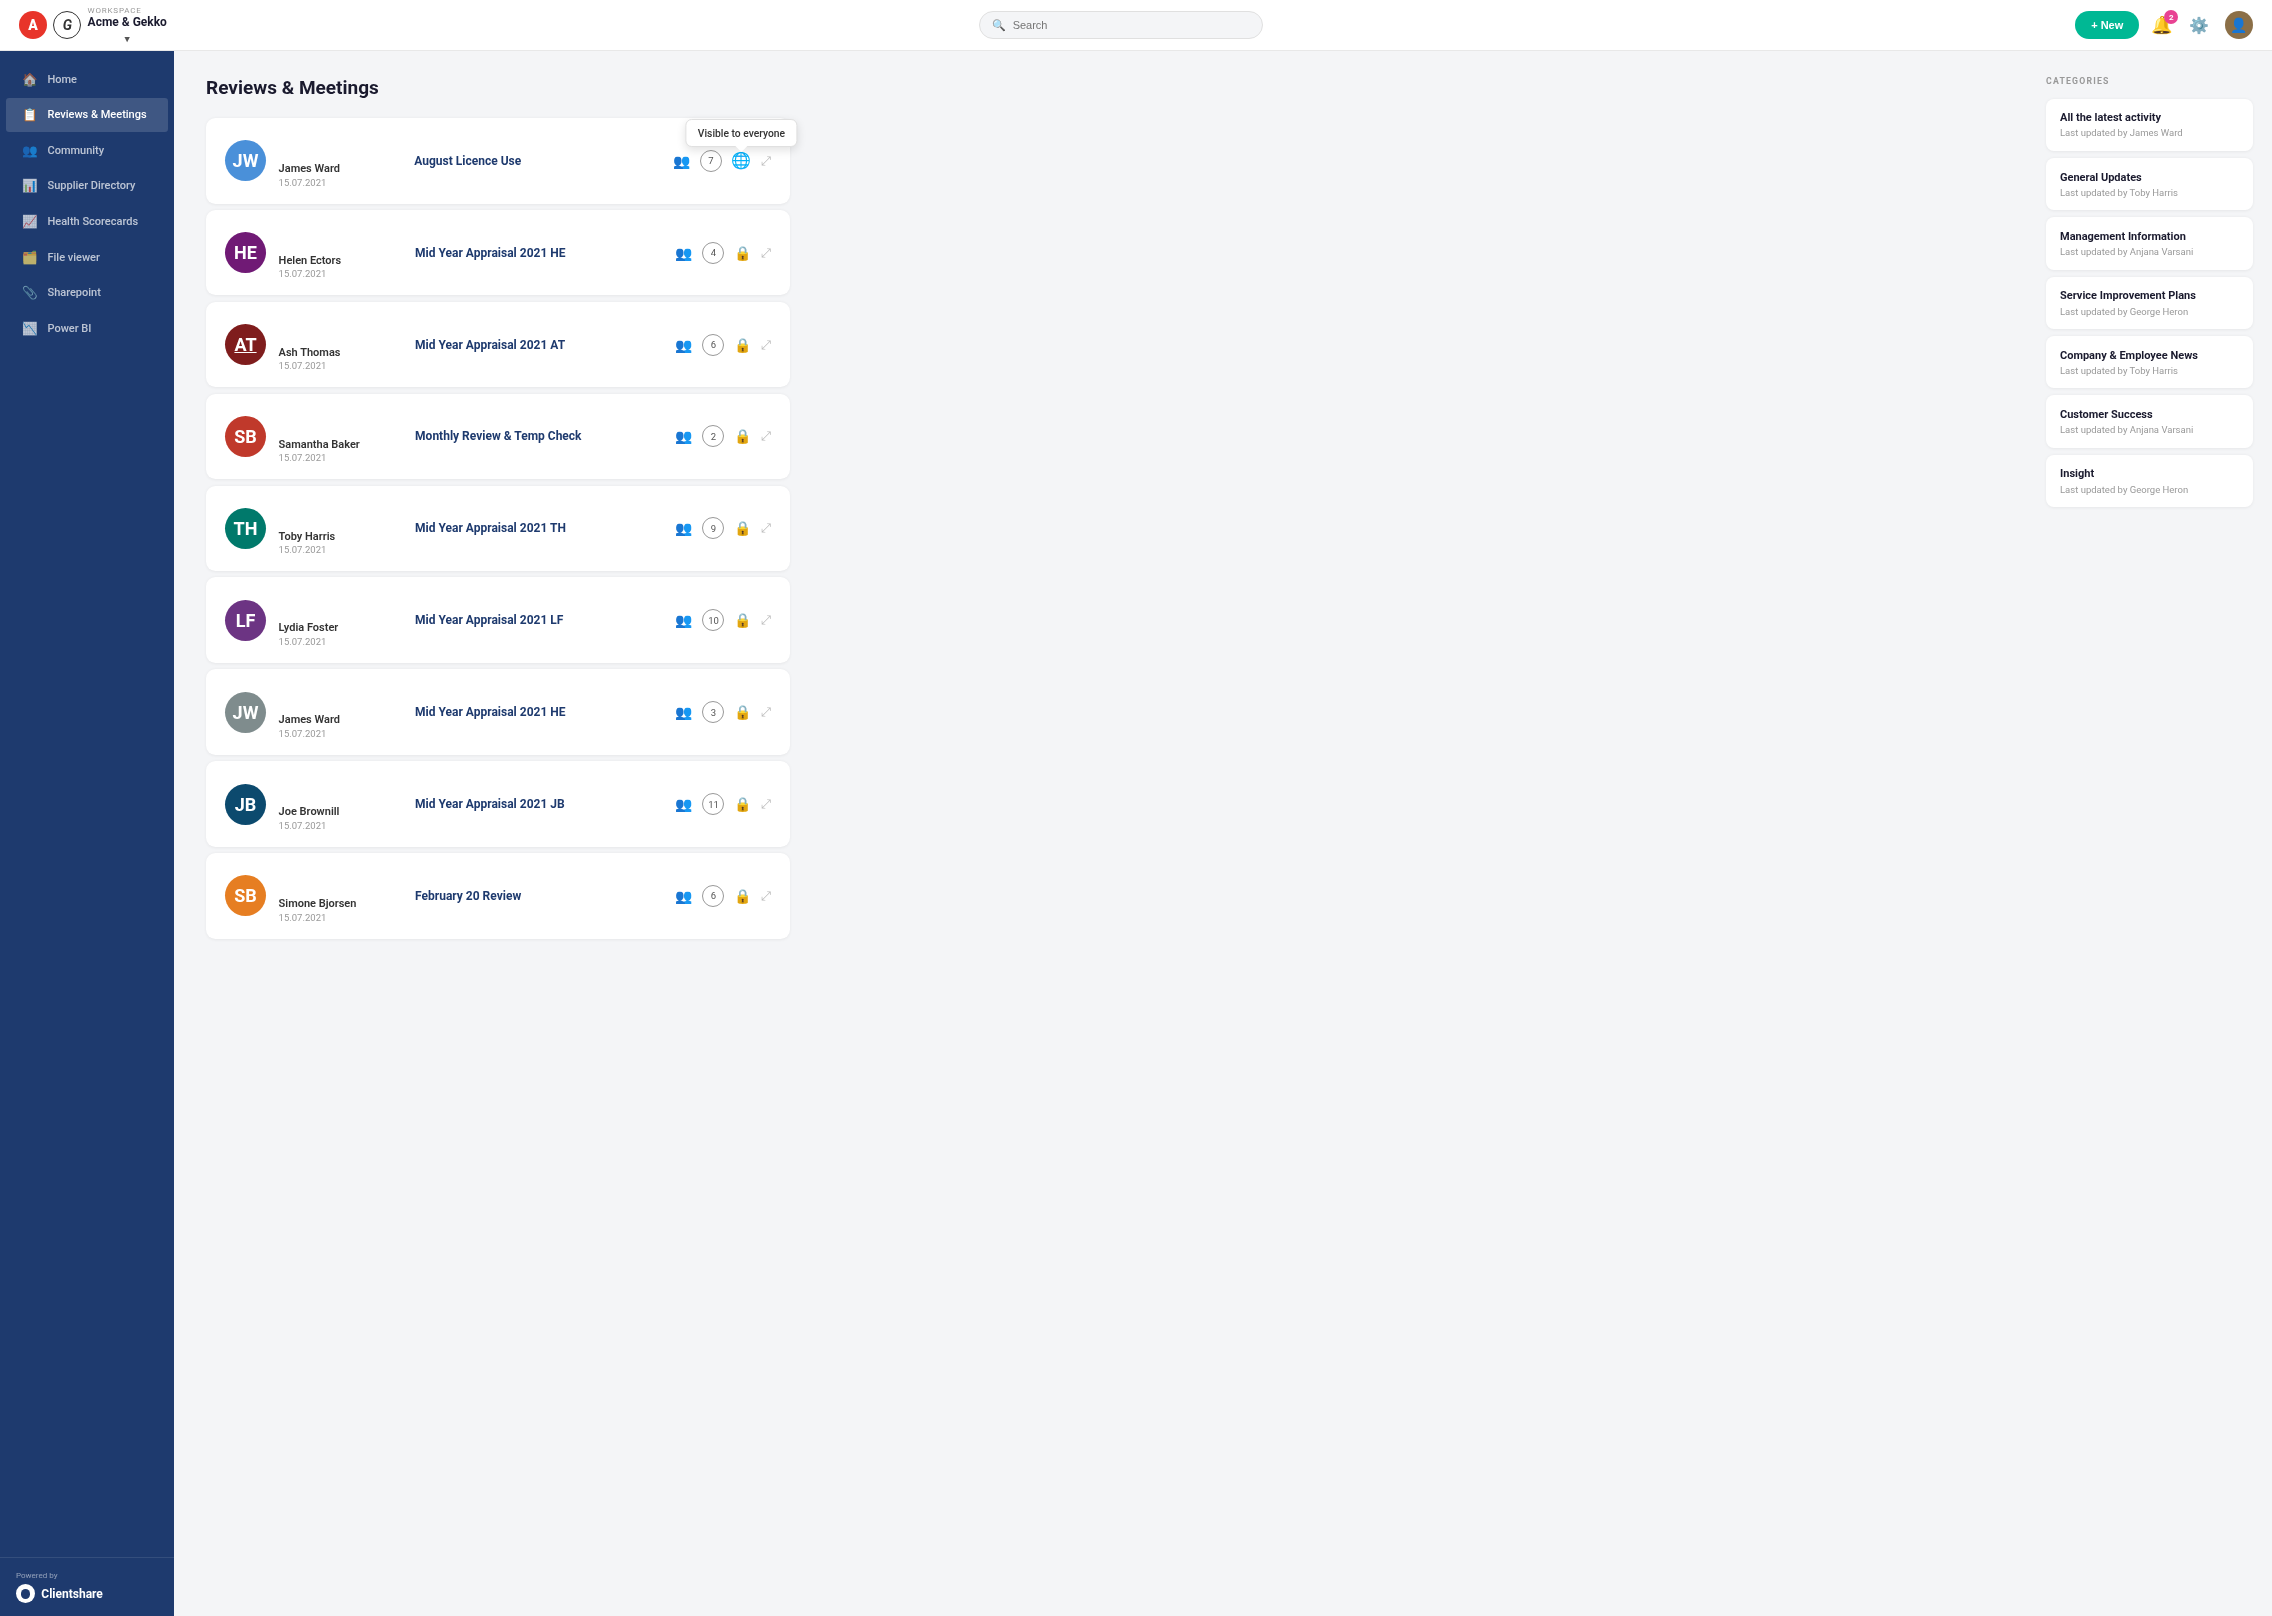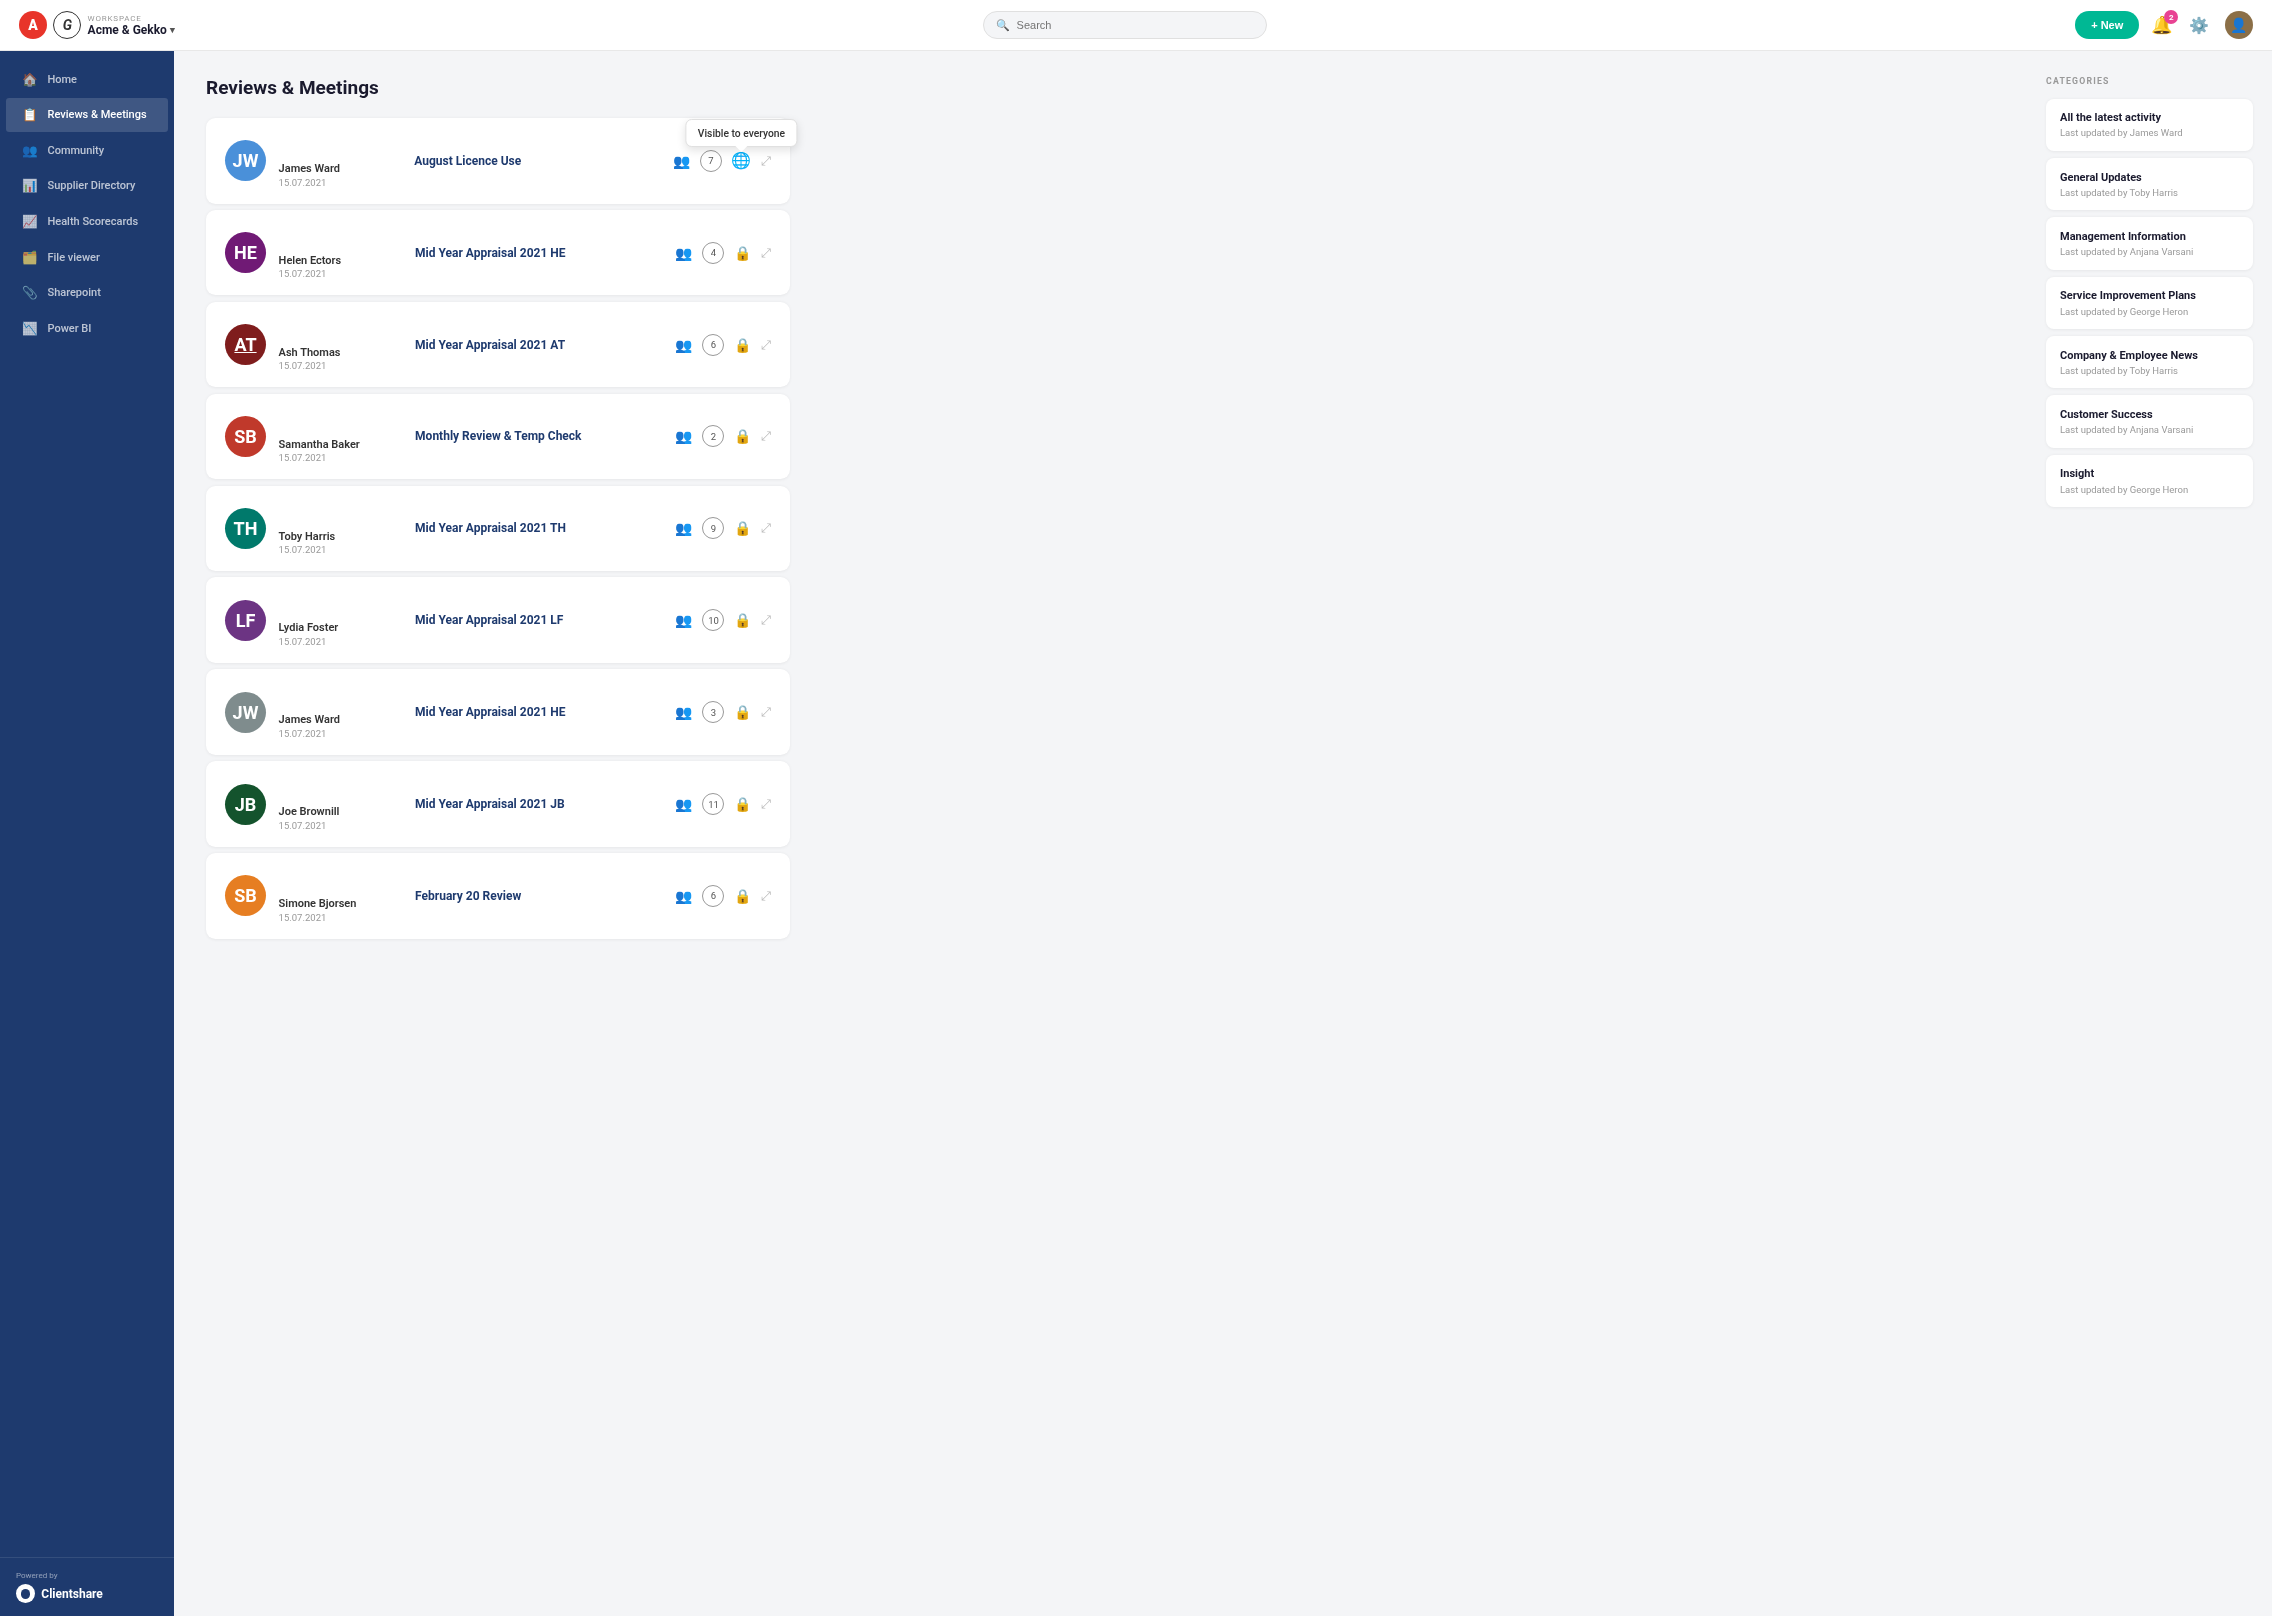--- a/index.html
+++ b/index.html
@@ -34,21 +34,21 @@
       display: flex; align-items: center; justify-content: center; font-style: italic;
     }
     .workspace-label {
       display: flex; flex-direction: column;
     }
     .workspace-text {
       font-size: 8px; color: #999; text-transform: uppercase; letter-spacing: 0.8px;
     }
     .workspace-name {
       font-size: 12px; font-weight: 700; color: #1a1a2e;
-      display: flex; align-items: center; gap: 3.2px;
+      display: flex; align-items: center; gap: 3.2px; flex-direction: column;
     }
     .chevron-down { font-size: 9.5px; color: #555; }
 
     .topnav-search {
       flex: 1;
       display: flex;
       justify-content: center;
     }
     .search-box {
       display: flex; align-items: center; gap: 6.3px;
@@ -221,21 +221,21 @@
     }
 
     
     .av-blue { background: #4a90d9; }
     .av-dark { background: #701a75; }
     .av-brown { background: #7f1d1d; text-decoration: underline; }
     .av-red { background: #c0392b; }
     .av-teal { background: #00796b; }
     .av-purple { background: #6c3483; }
     .av-gray { background: #7f8c8d; }
-    .av-green { background: #14532d; }
+    .av-green { background: #0c4a6e; }
     .av-orange { background: #e67e22; }
   </style>
 </head>
 <body>
 
 <nav class="topnav">
   <div class="topnav-logo">
     <div class="logo-a">A</div>
     <div class="logo-g">G</div>
     <div class="workspace-label">

